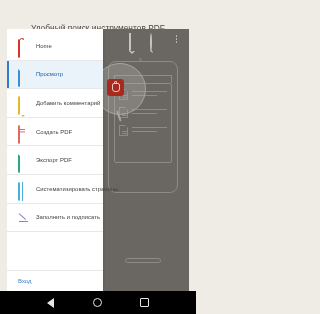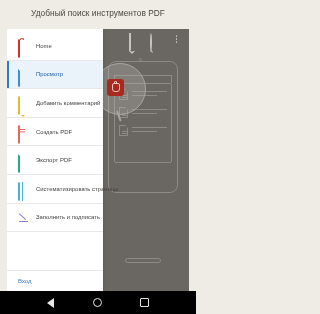--- a/index.html
+++ b/index.html
@@ -16,21 +16,21 @@
   }
 
   
   .promo {
     position: absolute;
     inset: 0;
     background: #efece6;
   }
   .promo-title {
     position: absolute;
-    top: 8px;
+    top: 23px;
     left: 0;
     width: 196px;
     text-align: center;
     font-size: 8.3px;
     color: #4b4640;
     letter-spacing: 0.05px;
     white-space: nowrap;
   }
 
   

